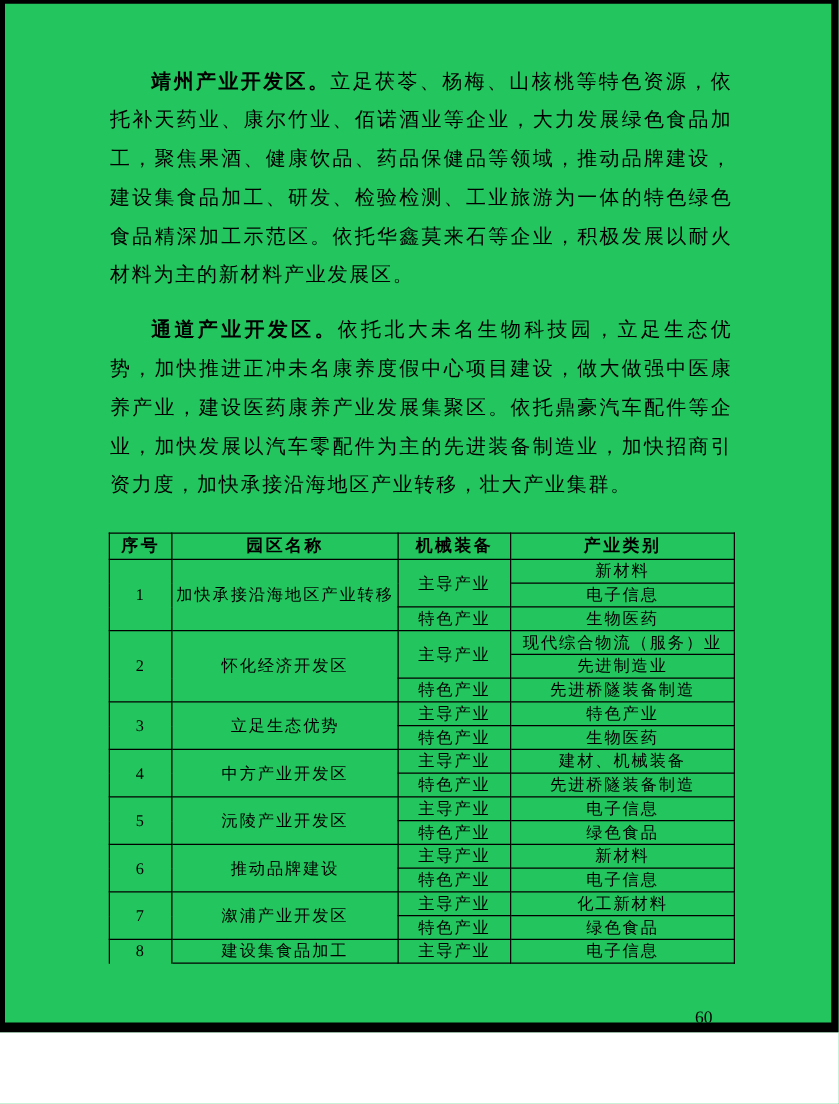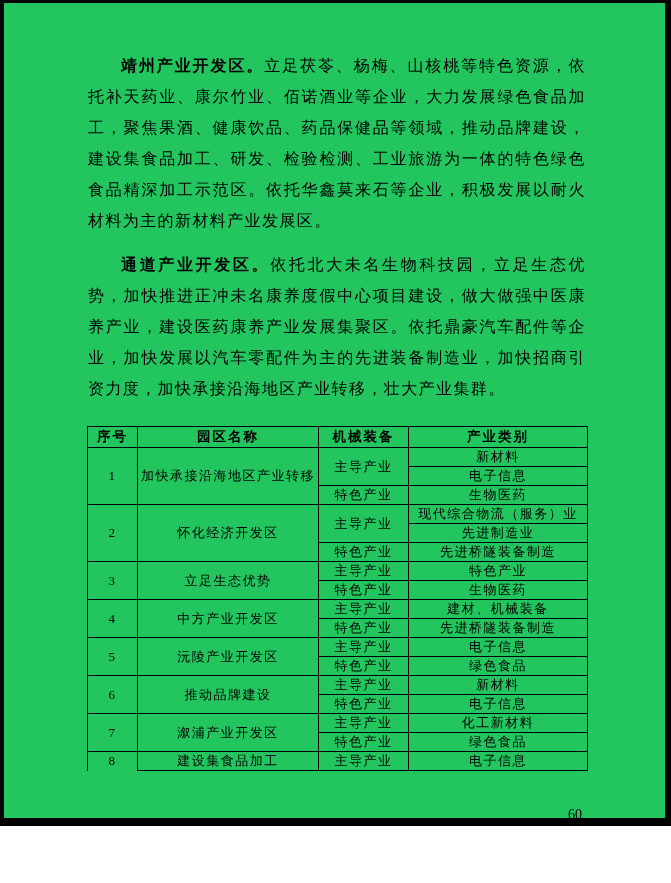--- a/index.html
+++ b/index.html
@@ -43,21 +43,21 @@
   }
   table.guide th{
     height:20px;font-size:13.5px;font-weight:bold;letter-spacing:2px;
   }
   table.guide td{
     height:18px;font-size:13px;line-height:16px;letter-spacing:1.5px;
   }
   table.guide td.cat{white-space:nowrap;}
   table.guide td.open-bottom{border-bottom:none;}
   .page-number{
-    position:absolute;top:804px;left:80px;width:498px;
+    position:absolute;top:804px;left:68px;width:498px;
     text-align:right;font-size:14px;letter-spacing:0;
   }
 </style>
 </head>
 <body>
 
 <div class="page">
 
   <p class="para" id="para-1"><span class="lead">靖州产业开发区。</span><span>立足茯苓、杨梅、山核桃等特色资源，依托补天药业、康尔竹业、佰诺酒业等企业，大力发展绿色食品加工，聚焦果酒、健康饮品、药品保健品等领域，推动品牌建设，建设集食品加工、研发、检验检测、工业旅游为一体的特色绿色食品精深加工示范区。依托华鑫莫来石等企业，积极发展以耐火材料为主的新材料产业发展区。</span></p>
 

